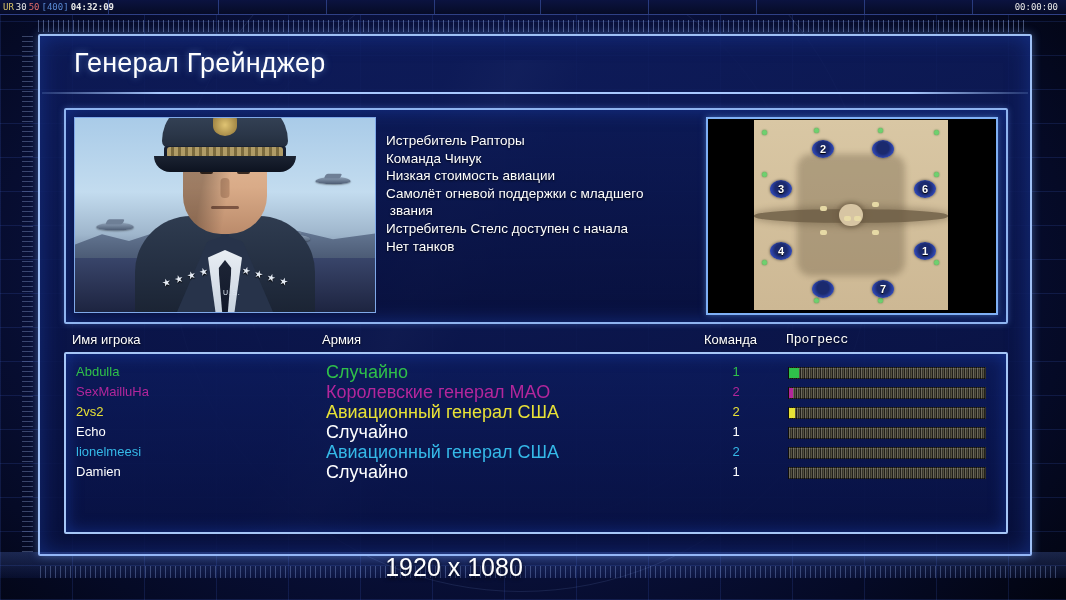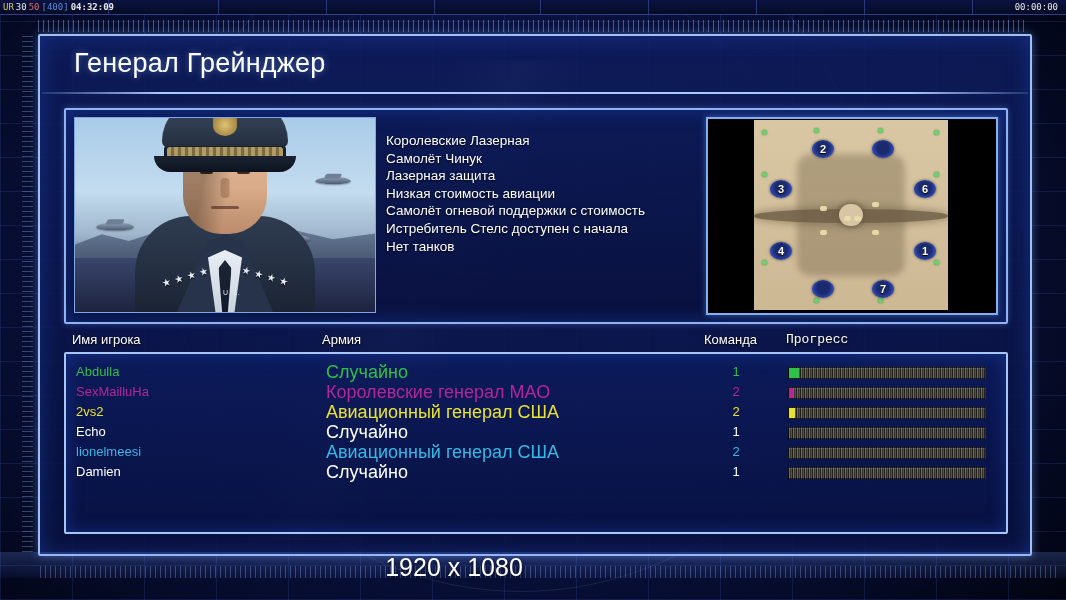--- a/index.html
+++ b/index.html
@@ -227,25 +227,25 @@
           <div class="shadow-face"></div>
         </div>
         <div class="cap"></div>
         <div class="capemblem"></div>
         <div class="capband"></div>
         <div class="scramble"></div>
         <div class="brim"></div>
       </div>
 
       <div id="abil">
-        <div>Королевские Лазерная</div>
-        <div>Самолёт Чинук</div>
-        <div>Лазерная защита</div>
+        <div>Истребитель Рапторы</div>
+        <div>Команда Чинук</div>
         <div>Низкая стоимость авиации</div>
-        <div>Самолёт огневой поддержки с стоимость</div>
+        <div>Самолёт огневой поддержки с младшего</div>
+        <div> звания</div>
         <div>Истребитель Стелс доступен с начала</div>
         <div>Нет танков</div>
       </div>
 
       <div id="mapbox">
         <div id="mapimg">
           <div class="mud c"></div>
           <div class="mud h"></div>
           <div class="mud eye"></div>
 

